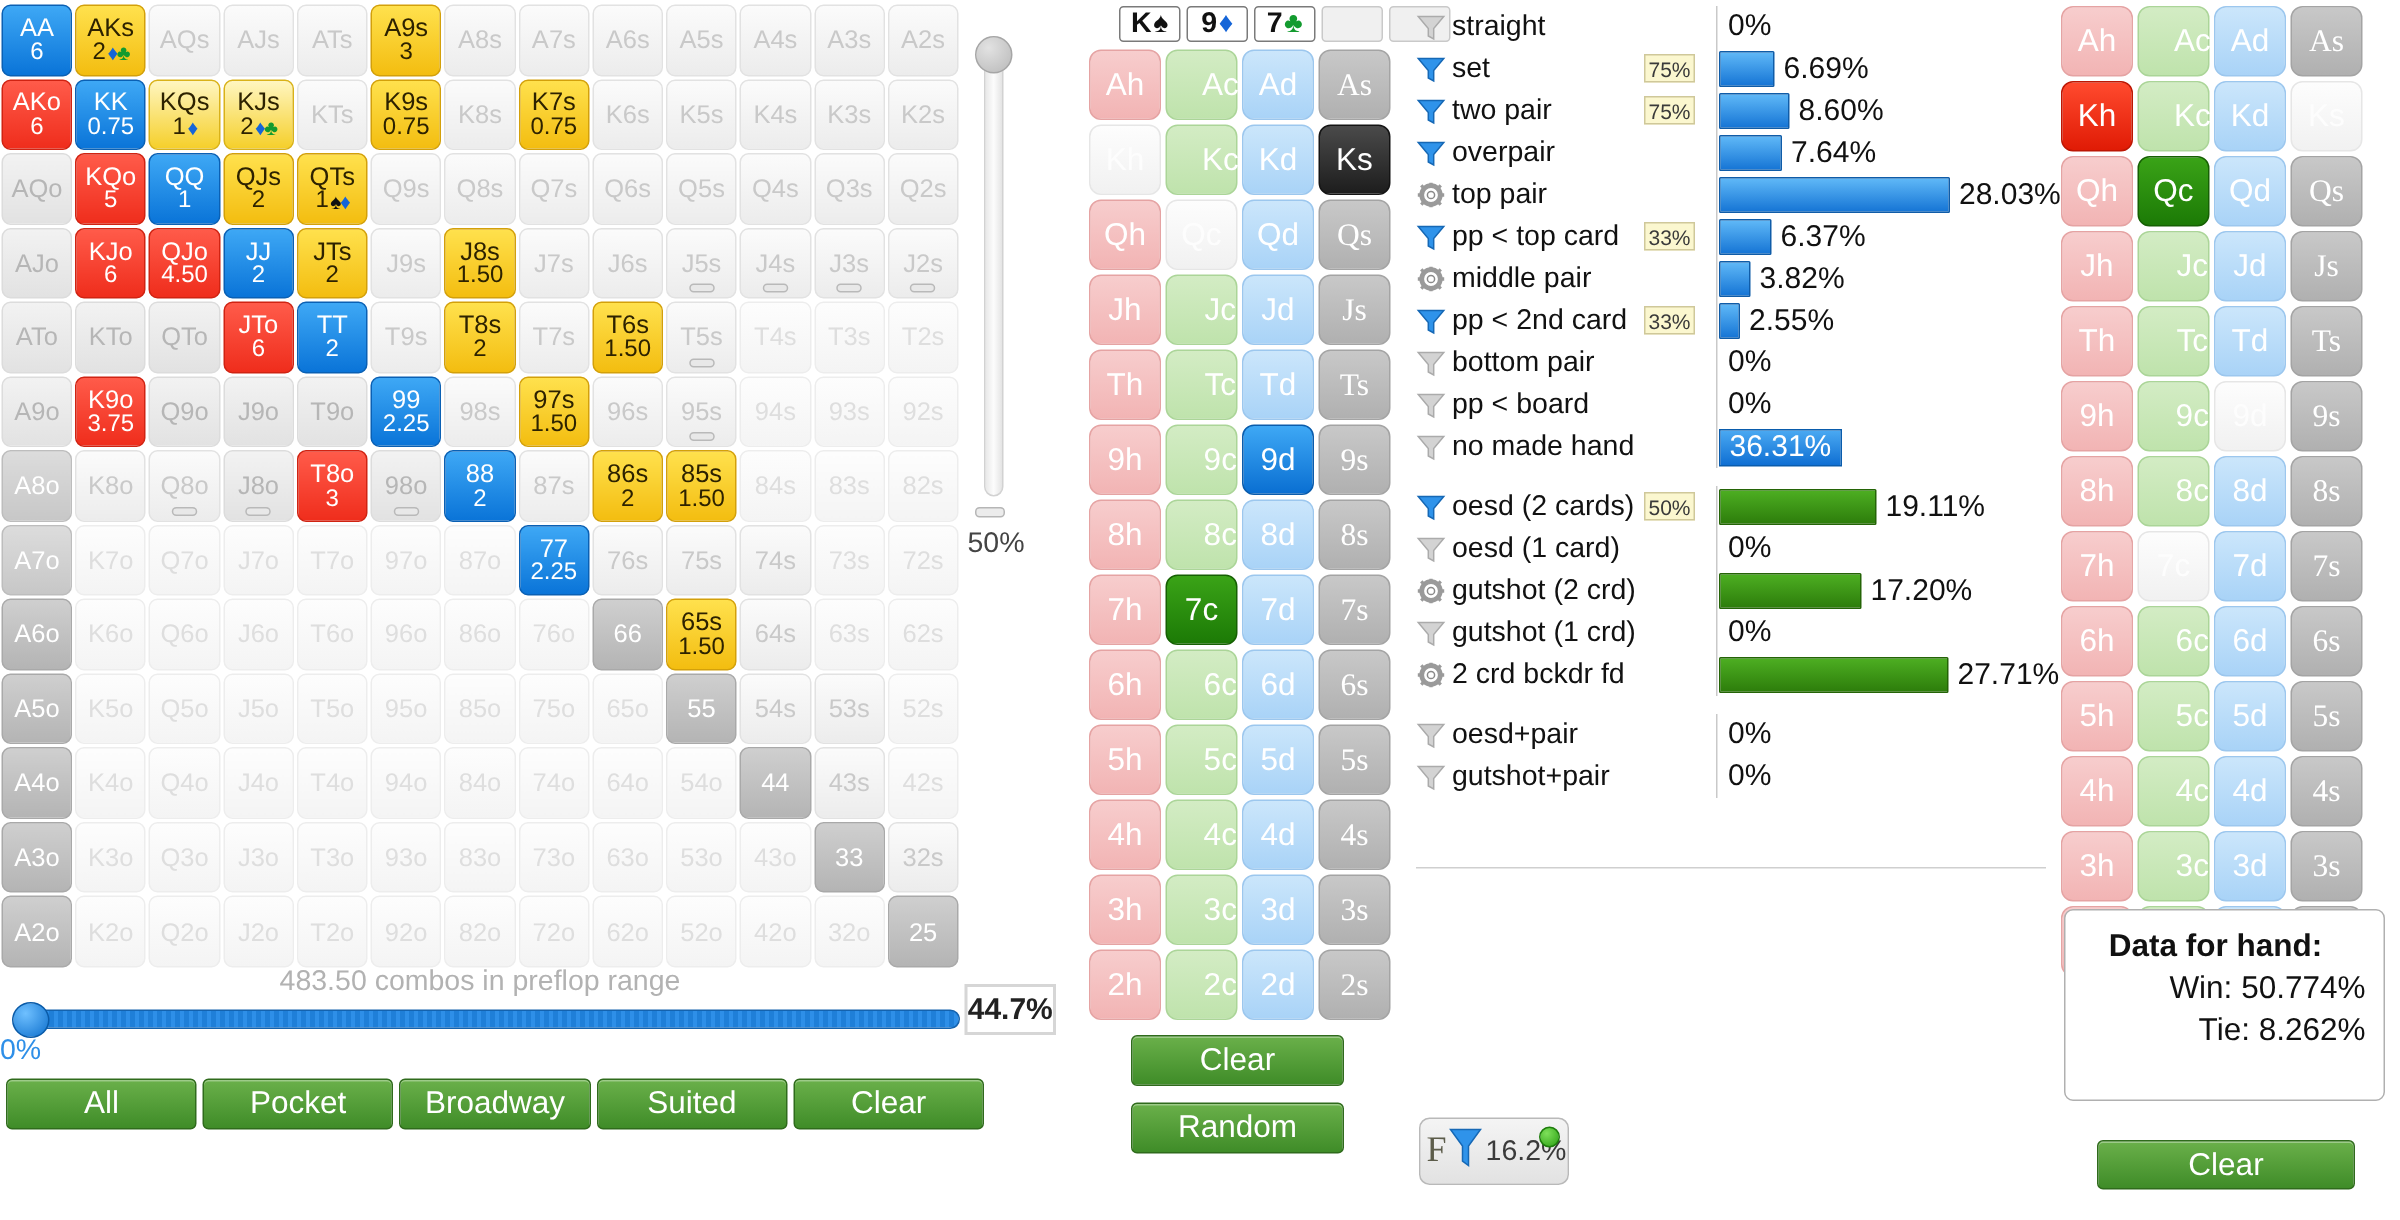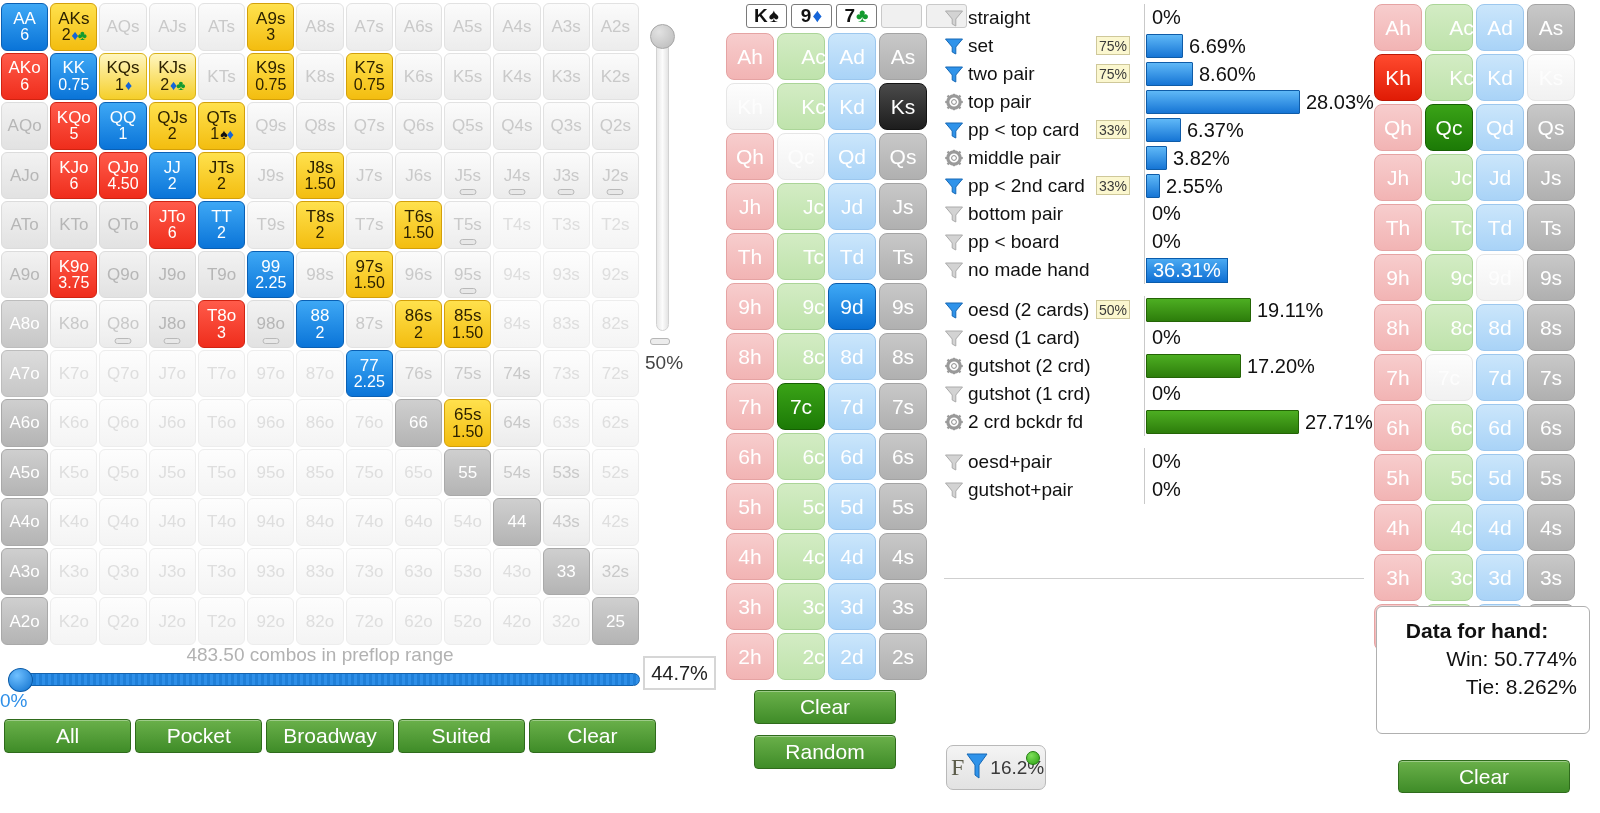--- a/index.html
+++ b/index.html
@@ -80,23 +80,23 @@
     background: repeating-linear-gradient(90deg,#1f7fd8 0 3px,#2e8fe8 3px 6px);
     border:1px solid #1462ad;
   }
   #hslider .knob {
     position:absolute; left:0px; top:0px; width:25px; height:24px; border-radius:50%;
     background:radial-gradient(circle at 35% 30%, #6fc0ff, #0d6fcd);
     border:1px solid #0a5ba8;
   }
   #zeropct { position:absolute; left:0px; top:690px; font-size:19px; color:#2e8fe8; }
   #pctbox {
-    position:absolute; left:643px; top:656px; width:73px; height:34px;
+    position:absolute; left:643px; top:656px; width:61px; height:34px;
     border:2px solid #d6d6d6; background:#fff; display:flex;
-    align-items:center; justify-content:center; font-size:20px; color:#222;
+    align-items:center; justify-content:center; font-size:20px; color:#222;font-weight:bold;
   }
 
   .gbtn {
     background:linear-gradient(#6ab04a,#3f8c28);
     border:1px solid #2f6b1c; border-radius:4px;
     color:#fff; font-size:21px;
     display:flex; align-items:center; justify-content:center;
     cursor:pointer; box-shadow:0 1px 0 rgba(255,255,255,.35) inset;
   }
   #rangebtns { position:absolute; left:4px; top:719px; width:652px; height:34px;
@@ -126,21 +126,21 @@
   #deckRight { left:1374px; top:4px; }
   .card {
     width:48px; height:47px; border-radius:8px;
     display:flex; align-items:center; justify-content:center;
     font-size:21px; color:#fff; border:1px solid rgba(0,0,0,.14);
     user-select:none;
   }
   .h-off { background:linear-gradient(#f7cdcd,#f2b4b4); color:#fff; border-color:#e5a3a3;}
   .c-off { background:linear-gradient(#d3ecc4,#bfe3ac); color:#fff; border-color:#abd598;padding-left:25px;}
   .d-off { background:linear-gradient(#cbe6fb,#a9d3f7); color:#fff; border-color:#9cc7ee;}
-  .s-off { background:linear-gradient(#c8c8c8,#b0b0b0); color:#fff; border-color:#a4a4a4;}
+  .s-off { background:linear-gradient(#c8c8c8,#b0b0b0); color:#fff; border-color:#a4a4a4;font-family:Liberation Serif, serif;}
   .dead  { background:linear-gradient(#fdfdfd,#f1f1f1); color:#fdfdfd; border-color:#e6e6e6;}
   .sel-blue  { background:linear-gradient(#3ea8f5,#0a6fd2); color:#fff; border-color:#0a5cac;}
   .sel-green { background:linear-gradient(#3aa317,#1c7a06); color:#fff; border-color:#166003;}
   .sel-red   { background:linear-gradient(#ff4a2e,#e01b05); color:#fff; border-color:#bc1704;}
   .sel-black { background:linear-gradient(#4a4a4a,#1d1d1d); color:#fff; border-color:#141414;}
 
   
   #midClear  { position:absolute; left:754px; top:690px; width:142px; height:34px; }
   #midRandom { position:absolute; left:754px; top:735px; width:142px; height:34px; }
 
@@ -1005,20 +1005,33 @@
         <div class="divider" style="height: 28px;"></div>
         <span class="badge">75%</span>
         <div class="barwrap">
           <div class="bar bar-blue" style="width: 47px;"></div>
           <span class="bval">8.60%</span>
         </div>
       </div>
       <div class="srow">
         <span class="funnel">
           <svg width="20" height="18" viewBox="0 0 20 18">
+            <polygon points="1.5,2 18.5,2 11.8,10 11.8,17 8.2,15 8.2,10" fill="#2f93ea" stroke="#1668b5" stroke-width="1"></polygon>
+          </svg>
+        </span>
+        <span class="slabel">overpair</span>
+        <div class="divider" style="height: 28px;"></div>
+        <div class="barwrap">
+          <div class="bar bar-blue" style="width: 42px;"></div>
+          <span class="bval">7.64%</span>
+        </div>
+      </div>
+      <div class="srow">
+        <span class="funnel">
+          <svg width="20" height="18" viewBox="0 0 20 18">
             <circle cx="10" cy="9" r="6.2" fill="none" stroke="#9a9a9a" stroke-width="3.2"></circle>
             <circle cx="10" cy="9" r="2.4" fill="#ffffff" stroke="#8a8a8a" stroke-width="1"></circle>
             <g stroke="#9a9a9a" stroke-width="2.2">
               <line x1="10" y1="0.8" x2="10" y2="3.4"></line>
               <line x1="10" y1="14.6" x2="10" y2="17.2"></line>
               <line x1="1.2" y1="9" x2="3.8" y2="9"></line>
               <line x1="16.2" y1="9" x2="18.8" y2="9"></line>
               <line x1="3.5" y1="2.6" x2="5.3" y2="4.4"></line>
               <line x1="14.7" y1="13.6" x2="16.5" y2="15.4"></line>
               <line x1="16.5" y1="2.6" x2="14.7" y2="4.4"></line>

